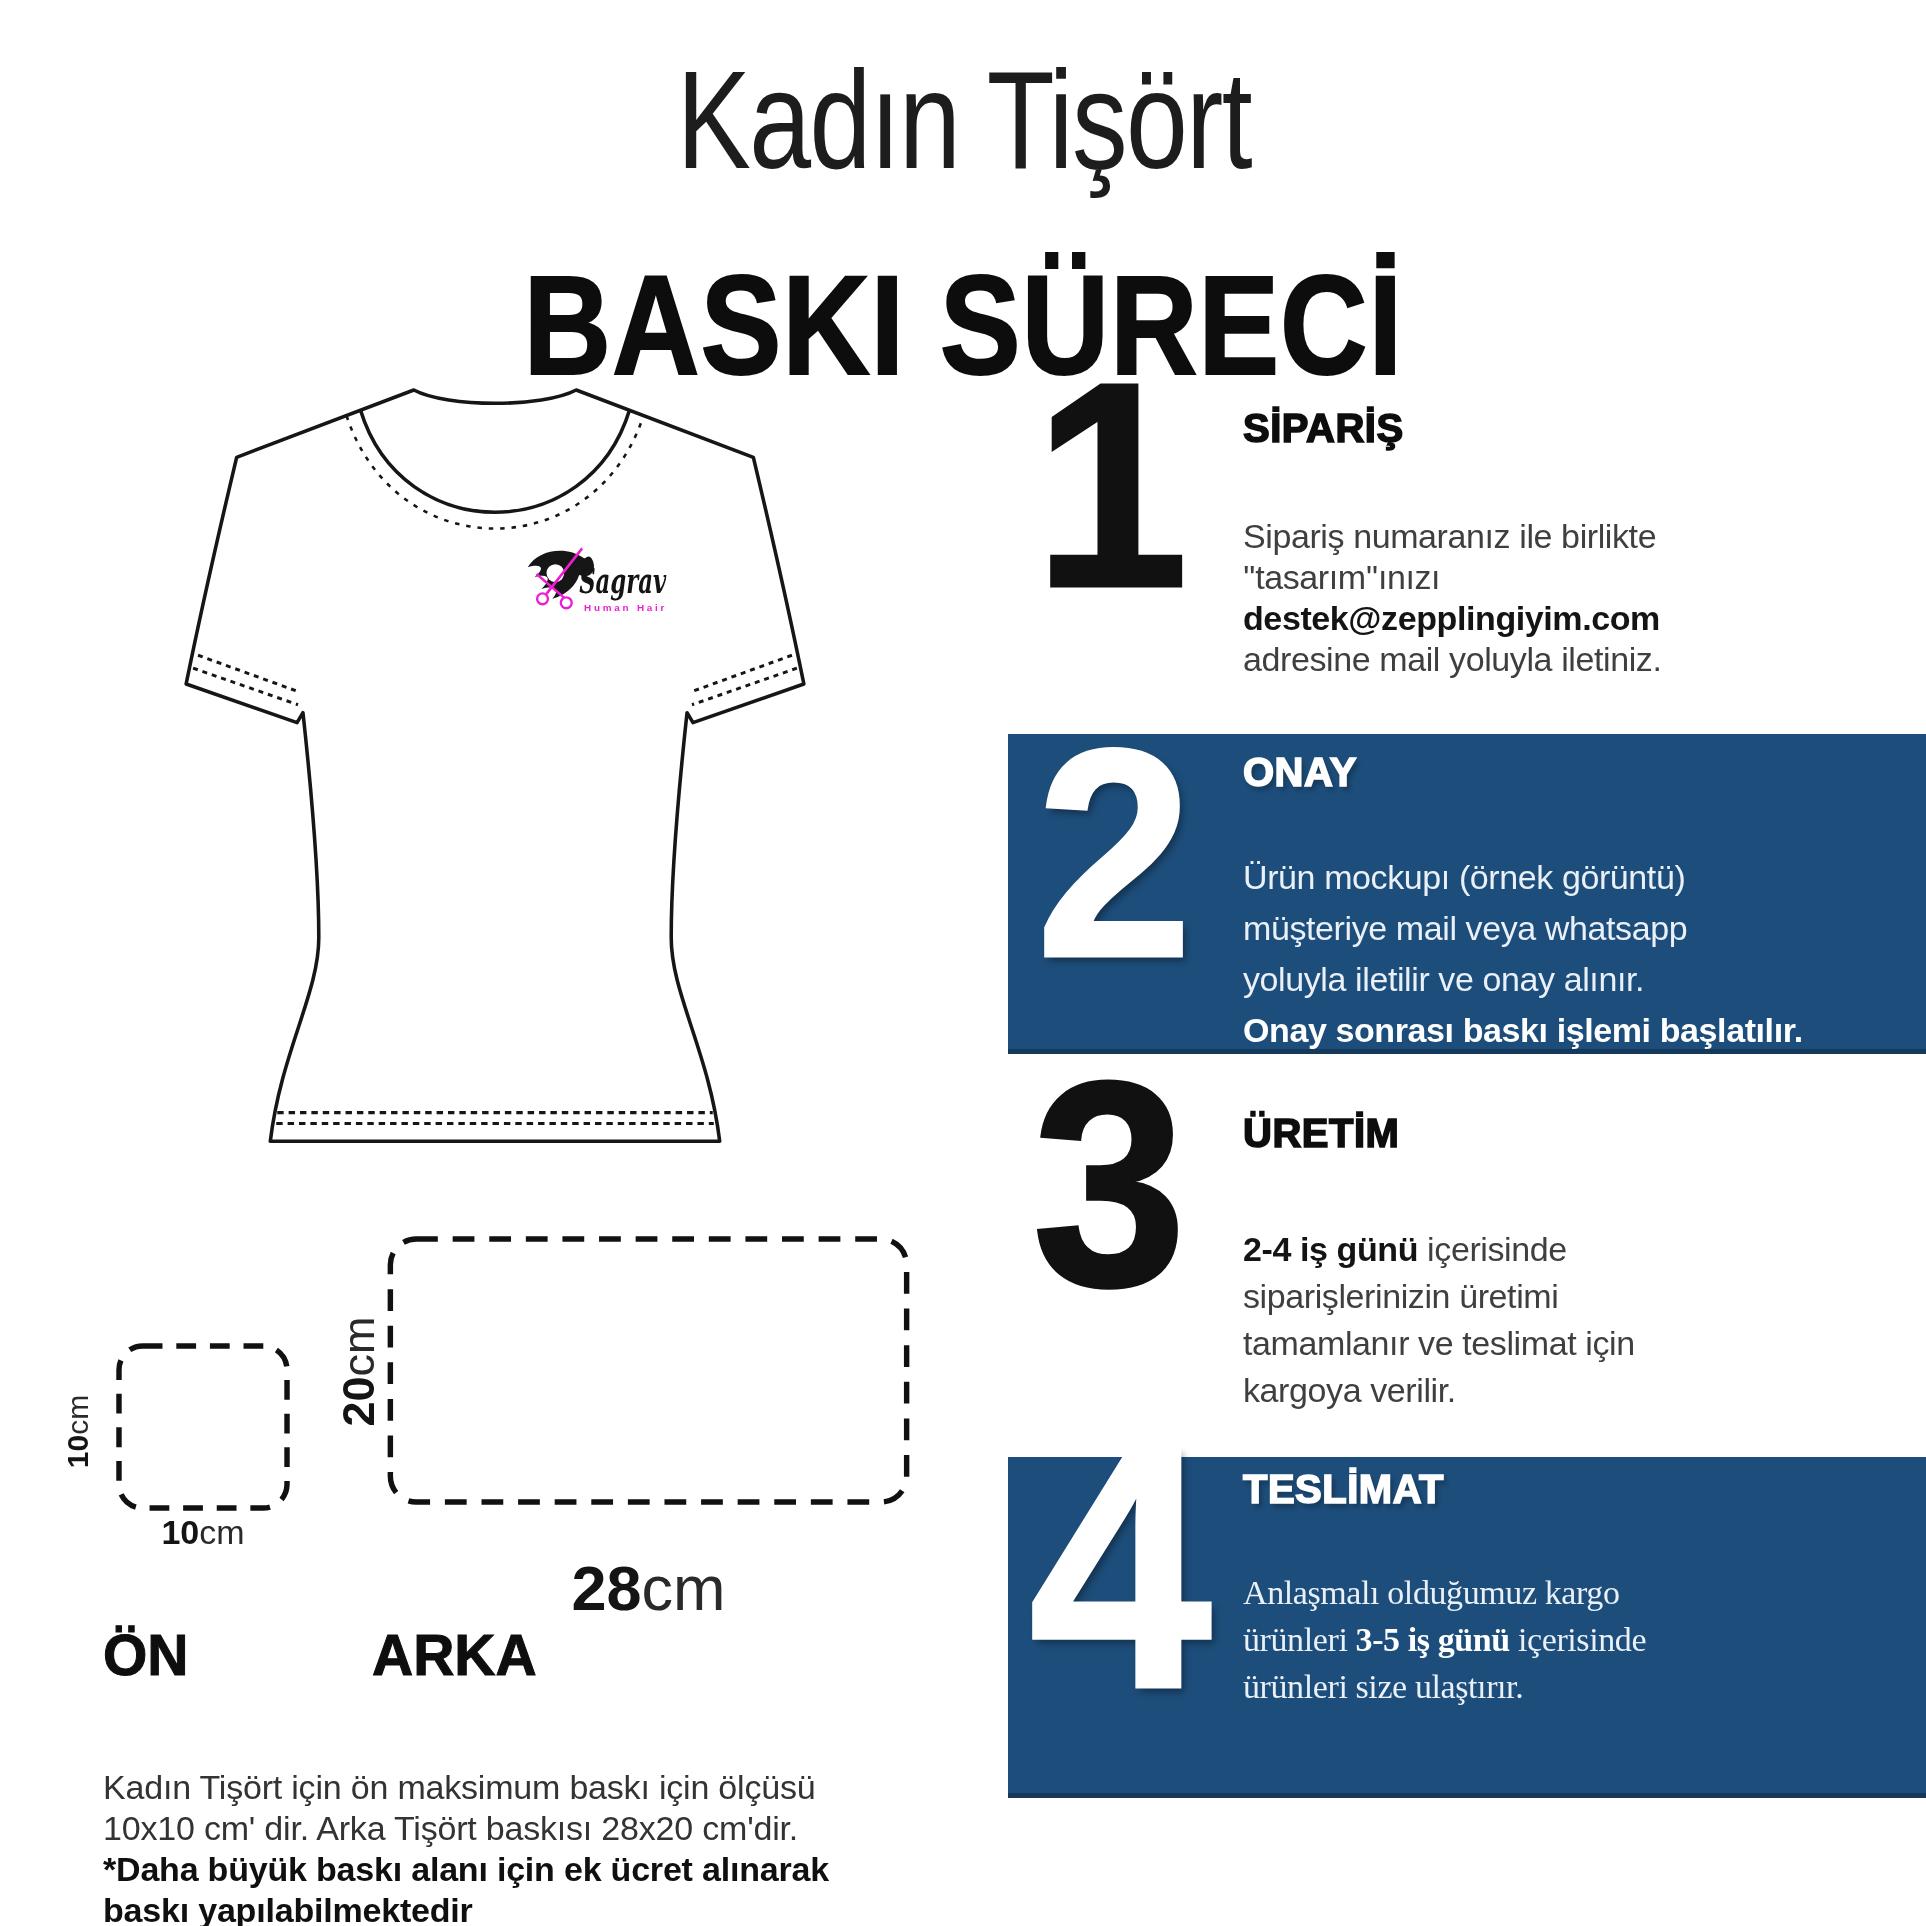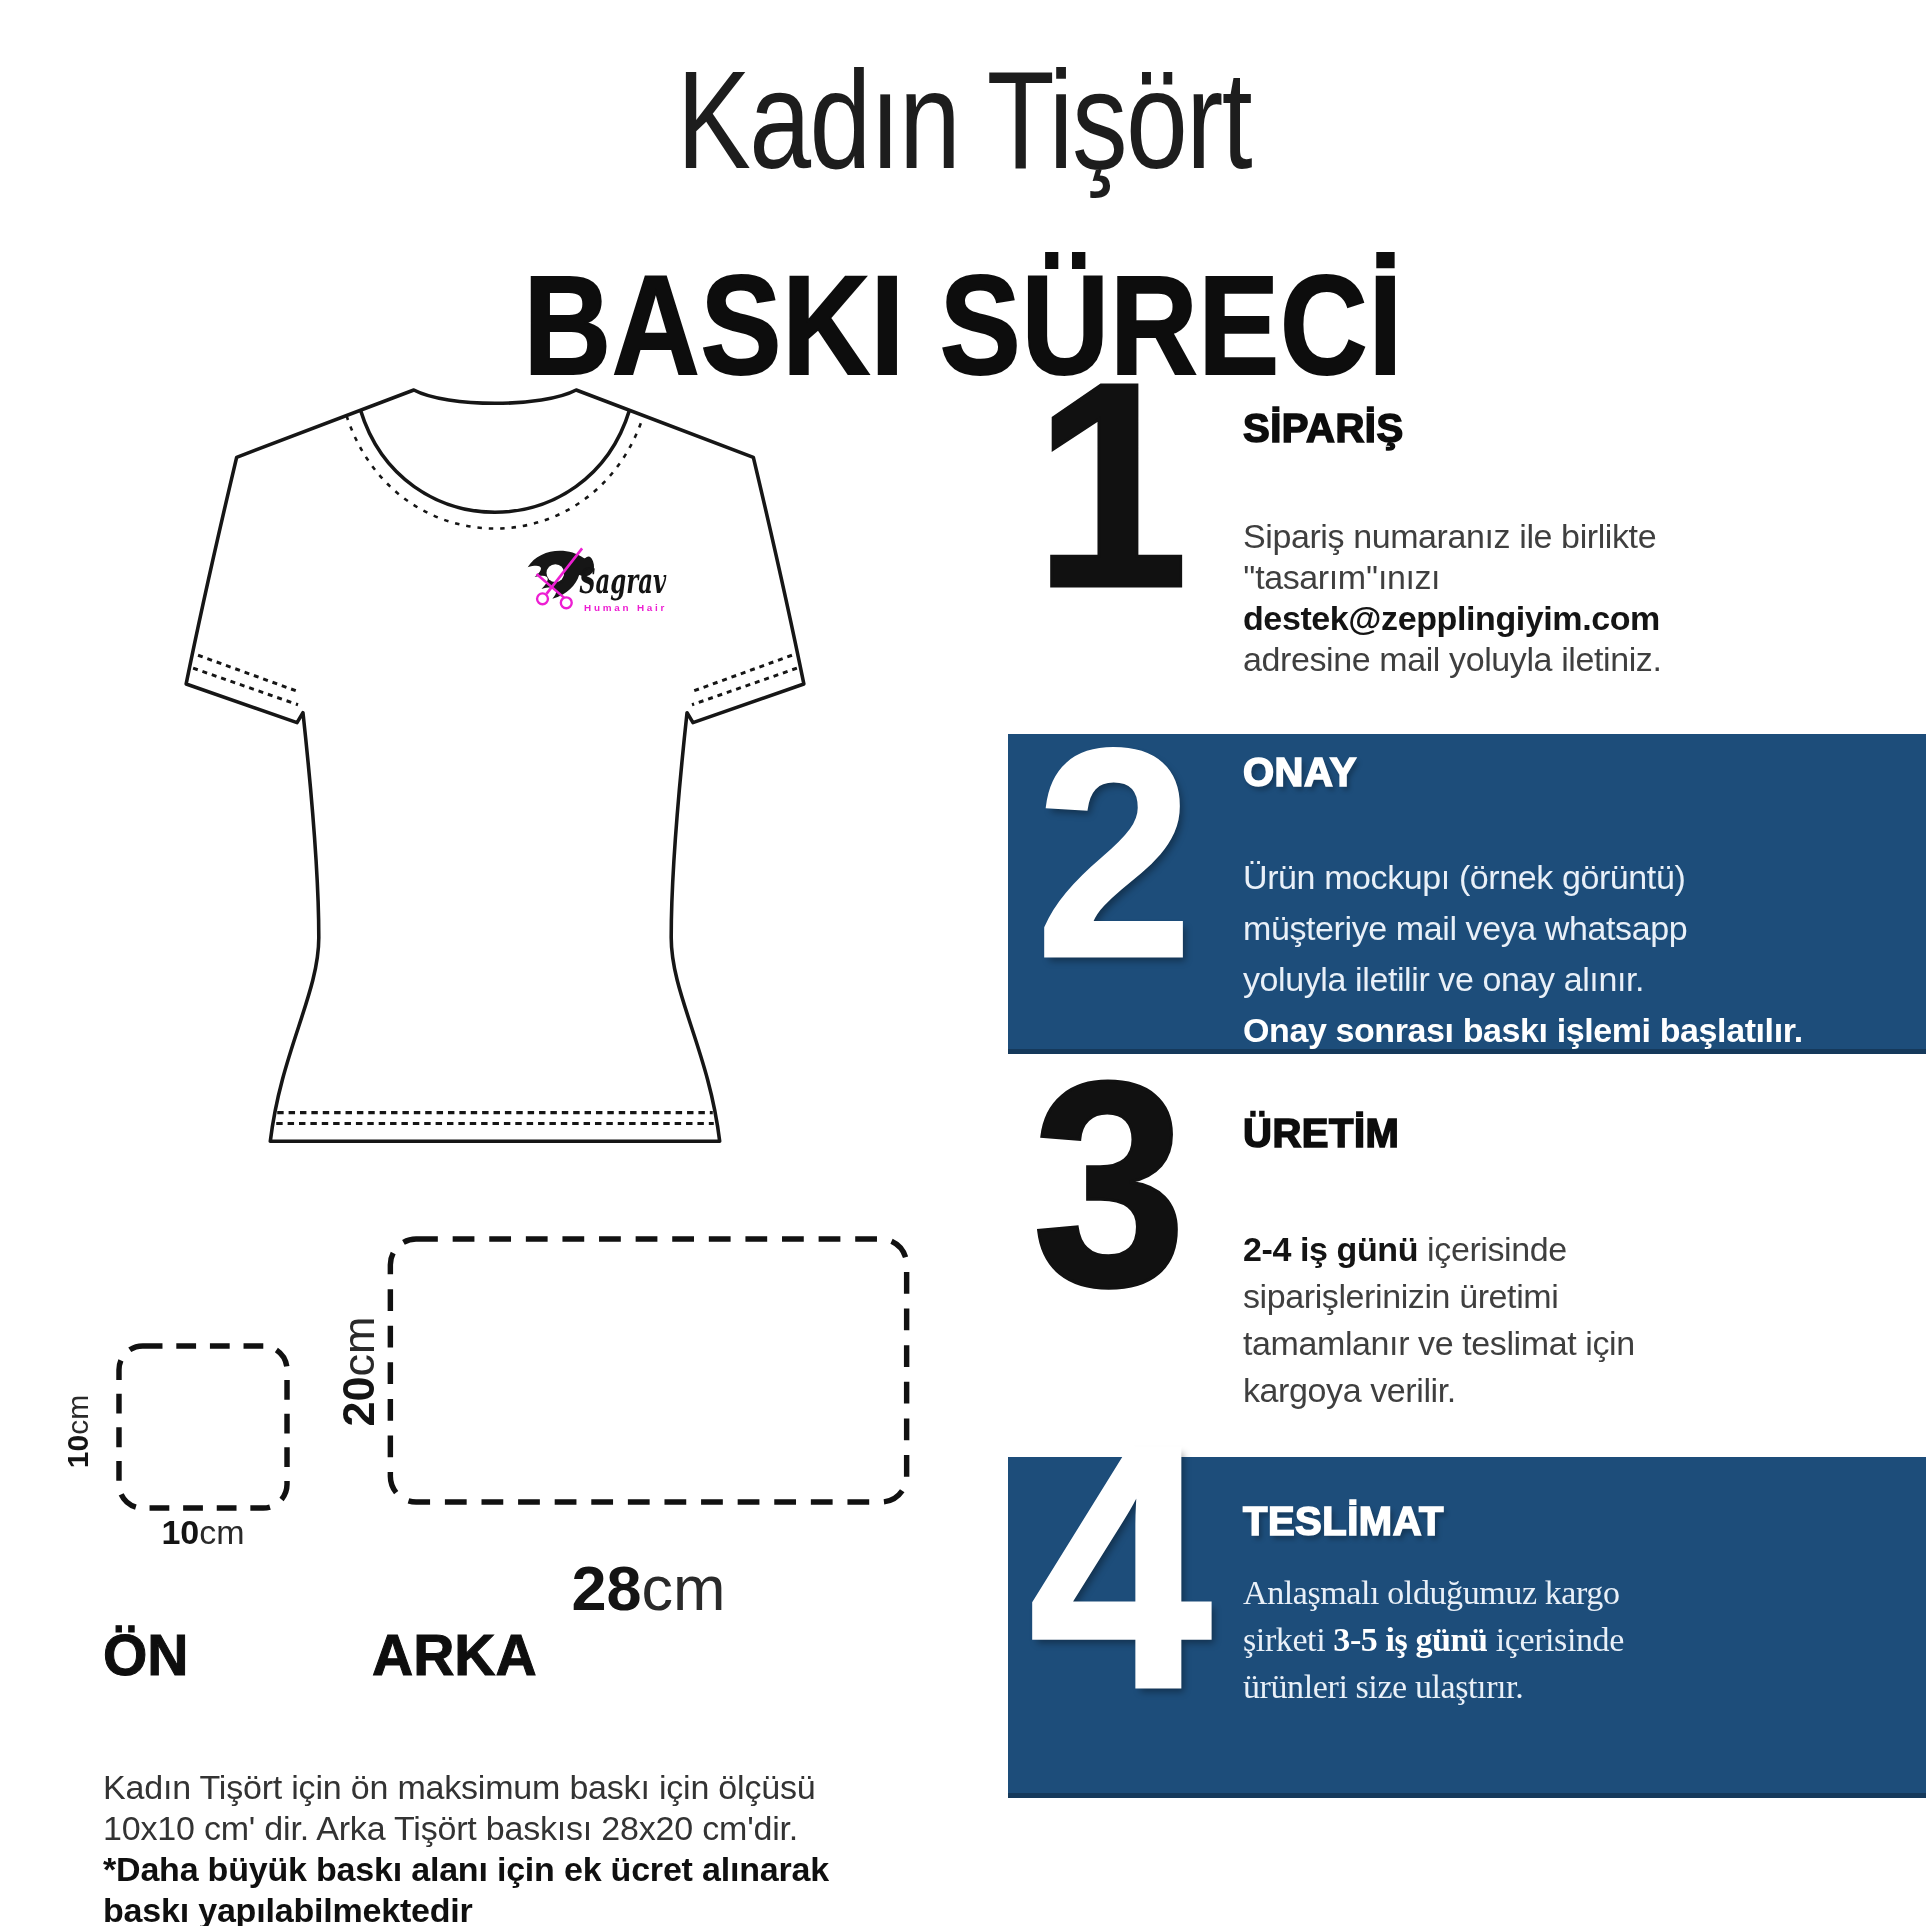--- a/index.html
+++ b/index.html
@@ -46,21 +46,21 @@
   .s1-num{left:1022px;width:188px;top:339px;font-size:292px;}
   .s2-num{left:1025px;width:188px;top:705px;font-size:297px;}
   .s3-num{left:1020px;width:188px;top:1038px;font-size:292px;}
   .s4-num{left:1012px;width:228px;top:1394px;font-size:347px;}
   .step-title{position:absolute;left:1243px;font-size:40px;font-weight:700;color:#0d0d0d;
     letter-spacing:0.5px;-webkit-text-stroke:1.6px currentColor;white-space:nowrap;}
   .step-title.white{color:#ffffff;text-shadow:3px 4px 5px rgba(0,0,0,.3);}
   .s1-title{top:406px;}
   .s2-title{top:750px;}
   .s3-title{top:1111px;}
-  .s4-title{top:1467px;margin-top:32px;}
+  .s4-title{top:1467px;}
   .step-body{position:absolute;left:1243px;font-size:34px;color:#3f3f3f;
     letter-spacing:-0.4px;white-space:nowrap;}
   .step-body .b{font-weight:700;color:#141414;}
   .step-body.on-blue{color:#e9f0f8;}
   .step-body.on-blue .b{color:#ffffff;}
   .s1-body{top:516px;line-height:41px;}
   .s2-body{top:852px;line-height:51px;}
   .s3-body{top:1226px;line-height:47px;}
   .s4-body{top:1569px;line-height:47px;font-family:Liberation Serif, serif;}
 </style>
@@ -167,18 +167,18 @@
     <div><span class="b">2-4 iş günü</span><span> içerisinde</span></div>
     <div>siparişlerinizin üretimi</div>
     <div>tamamlanır ve teslimat için</div>
     <div>kargoya verilir.</div>
   </div>
 
   <div class="step-num white s4-num">4</div>
   <div class="step-title white s4-title">TESLİMAT</div>
   <div class="step-body on-blue s4-body">
     <div>Anlaşmalı olduğumuz kargo</div>
-    <div><span>şirketi </span><span class="b">3-5 iş günü</span><span> içerisinde</span></div>
+    <div><span>ürünleri </span><span class="b">3-5 iş günü</span><span> içerisinde</span></div>
     <div>ürünleri size ulaştırır.</div>
   </div>
 
 </div>
 
 
 </body></html>

